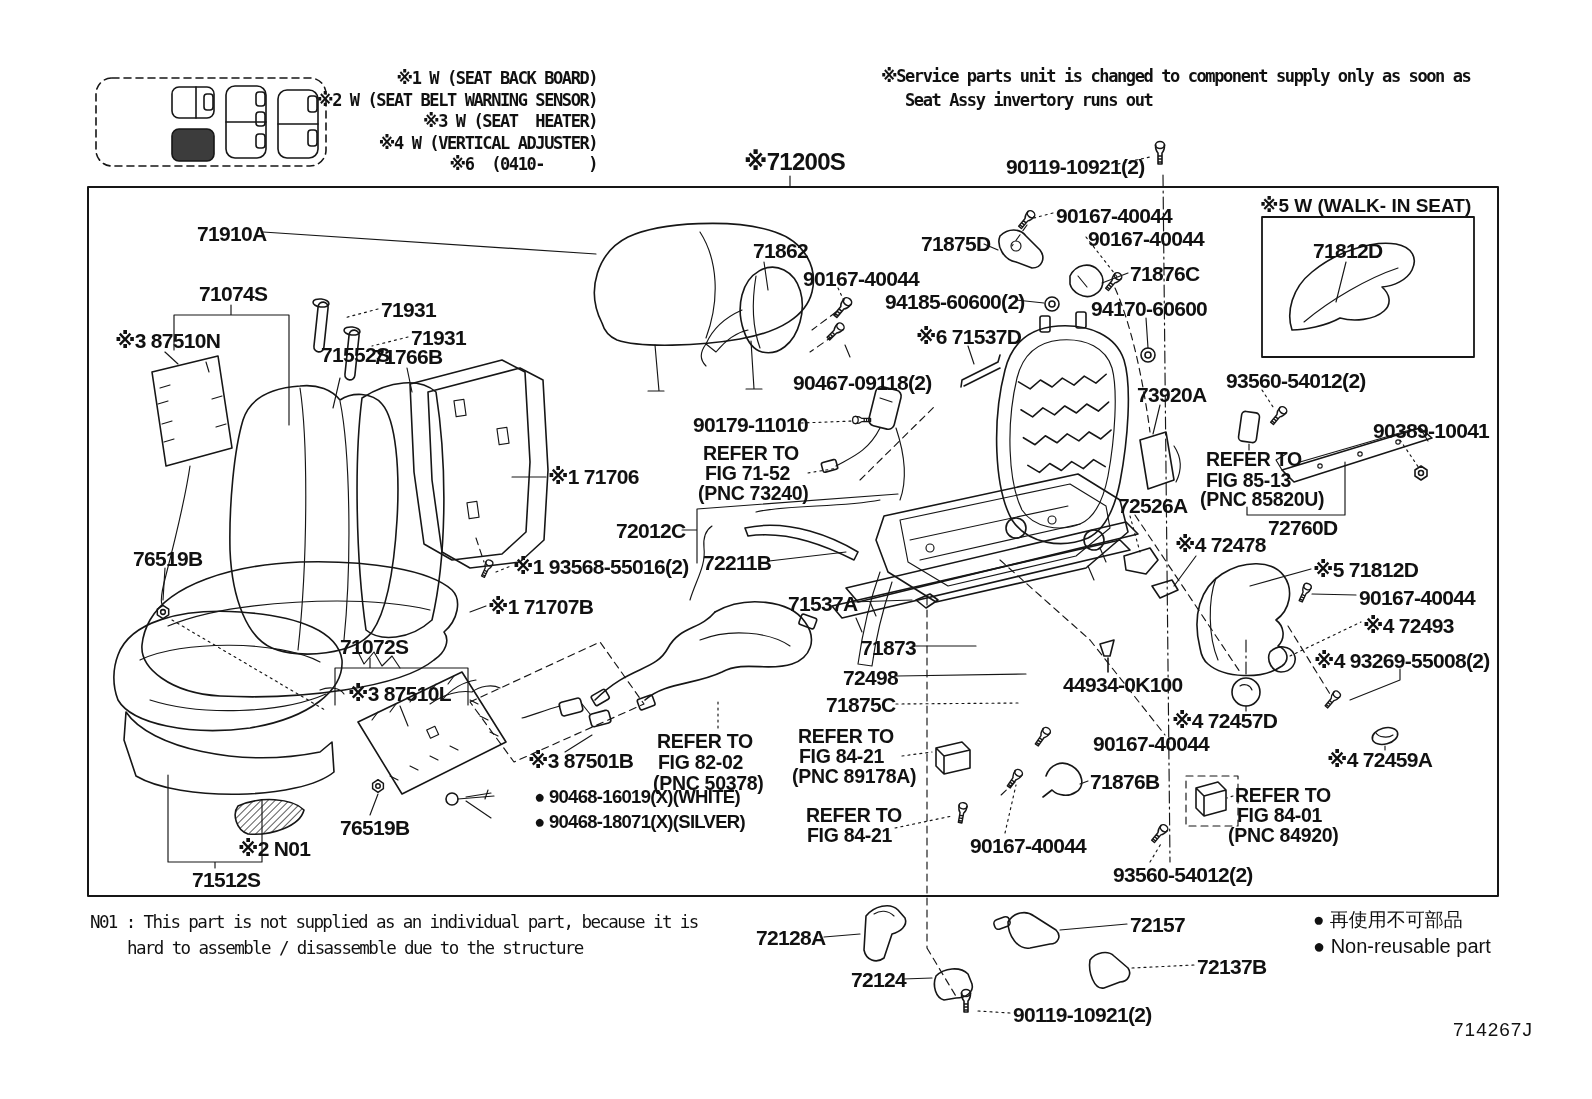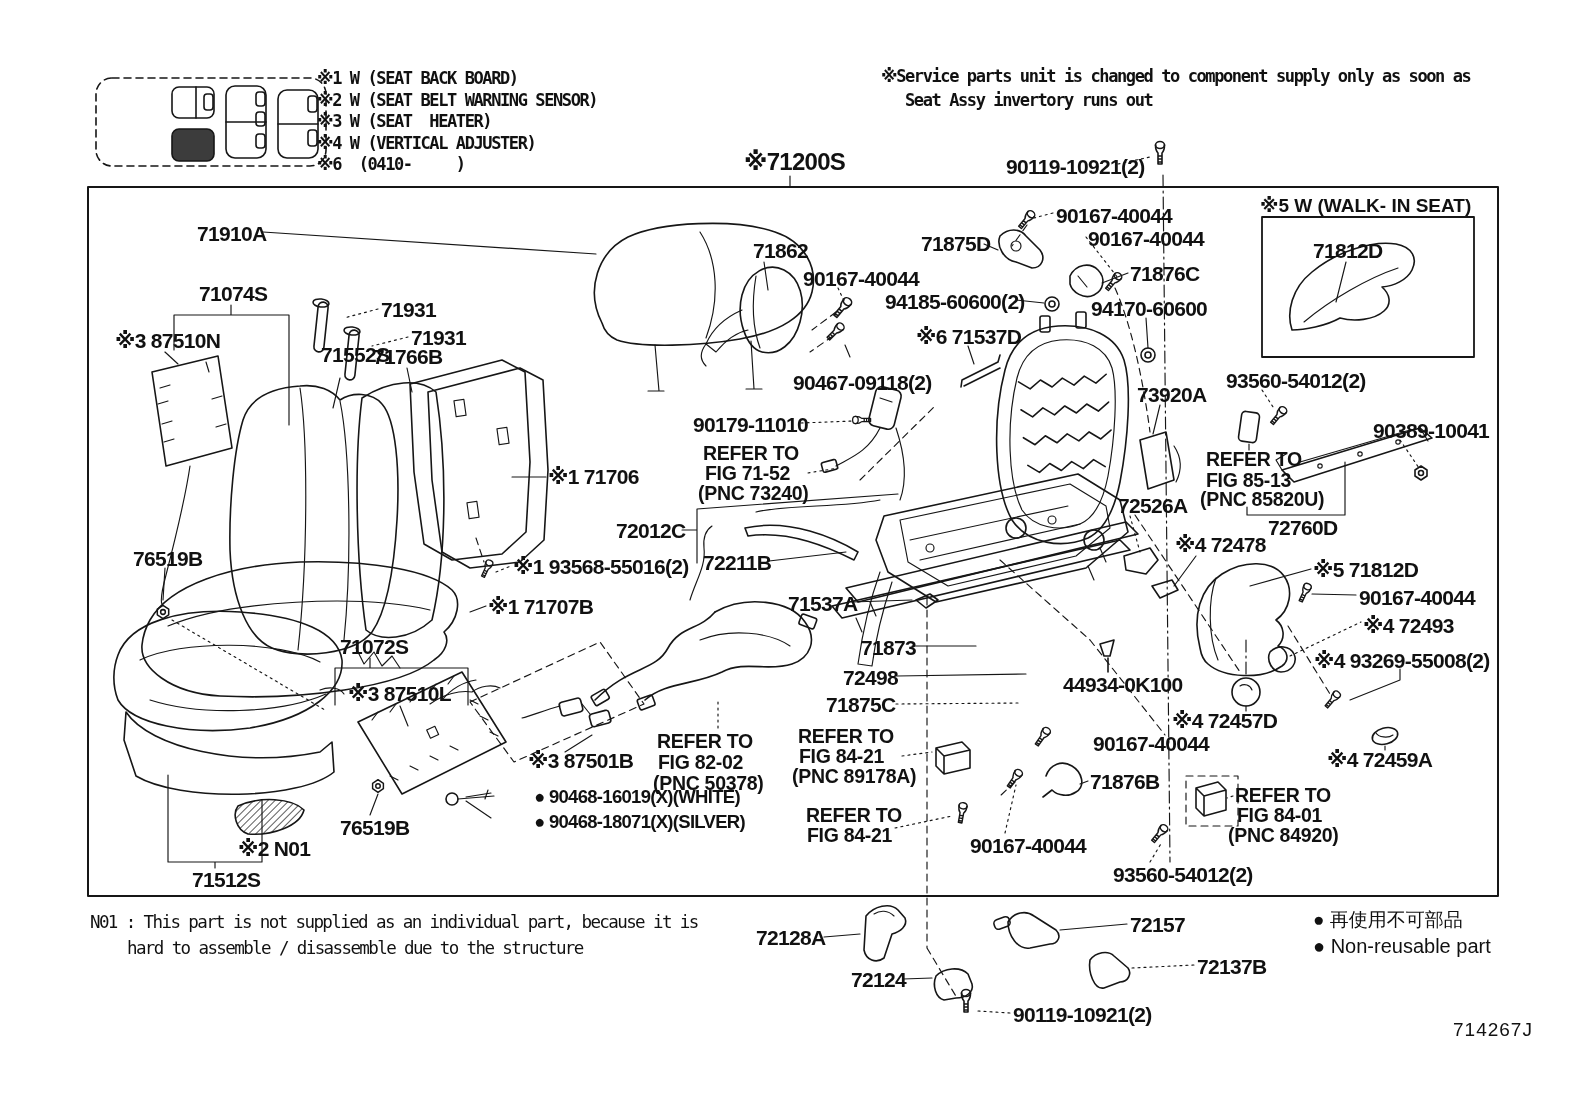--- a/index.html
+++ b/index.html
@@ -16,21 +16,21 @@
   svg .fillseat{fill:#3c3c3c;stroke:#161616;}
   svg .hat{fill:url(#hatchp);stroke:#161616;}
   .lbl{position:absolute;white-space:pre;color:#111;}
   .part{font:700 21px/1 "Liberation Sans","DejaVu Sans",sans-serif;letter-spacing:-0.7px;}
   .lg{font-size:24px;}
   .md{font-size:19px;letter-spacing:0;}
   .sm{font-size:18.5px;margin-left:40px;}
   .refer{font:700 19.5px/1 "Liberation Sans","DejaVu Sans",sans-serif;letter-spacing:-0.3px;}
   .mono{font:700 17px/1 "DejaVu Sans Mono","DejaVu Sans",monospace;letter-spacing:-1.4px;}
   .note{font:400 17.5px/1 "DejaVu Sans Mono","DejaVu Sans",monospace;letter-spacing:-1.6px;}
-  .legend{position:absolute;left:317px;top:68px;}
+  .legend{position:absolute;left:317px;top:68px;text-align:right;}
   .legend .row{font:700 17px/21.5px "DejaVu Sans Mono","DejaVu Sans",monospace;letter-spacing:-1.4px;white-space:pre;}
   .svc{position:absolute;}
   .ftr{font:400 20px/1 "Liberation Sans","DejaVu Sans",sans-serif;}
   .code{font:400 19px/1 "Liberation Sans","DejaVu Sans",sans-serif;letter-spacing:1px;}
 </style>
 </head>
 <body>
 
 <div id="stage">
 

